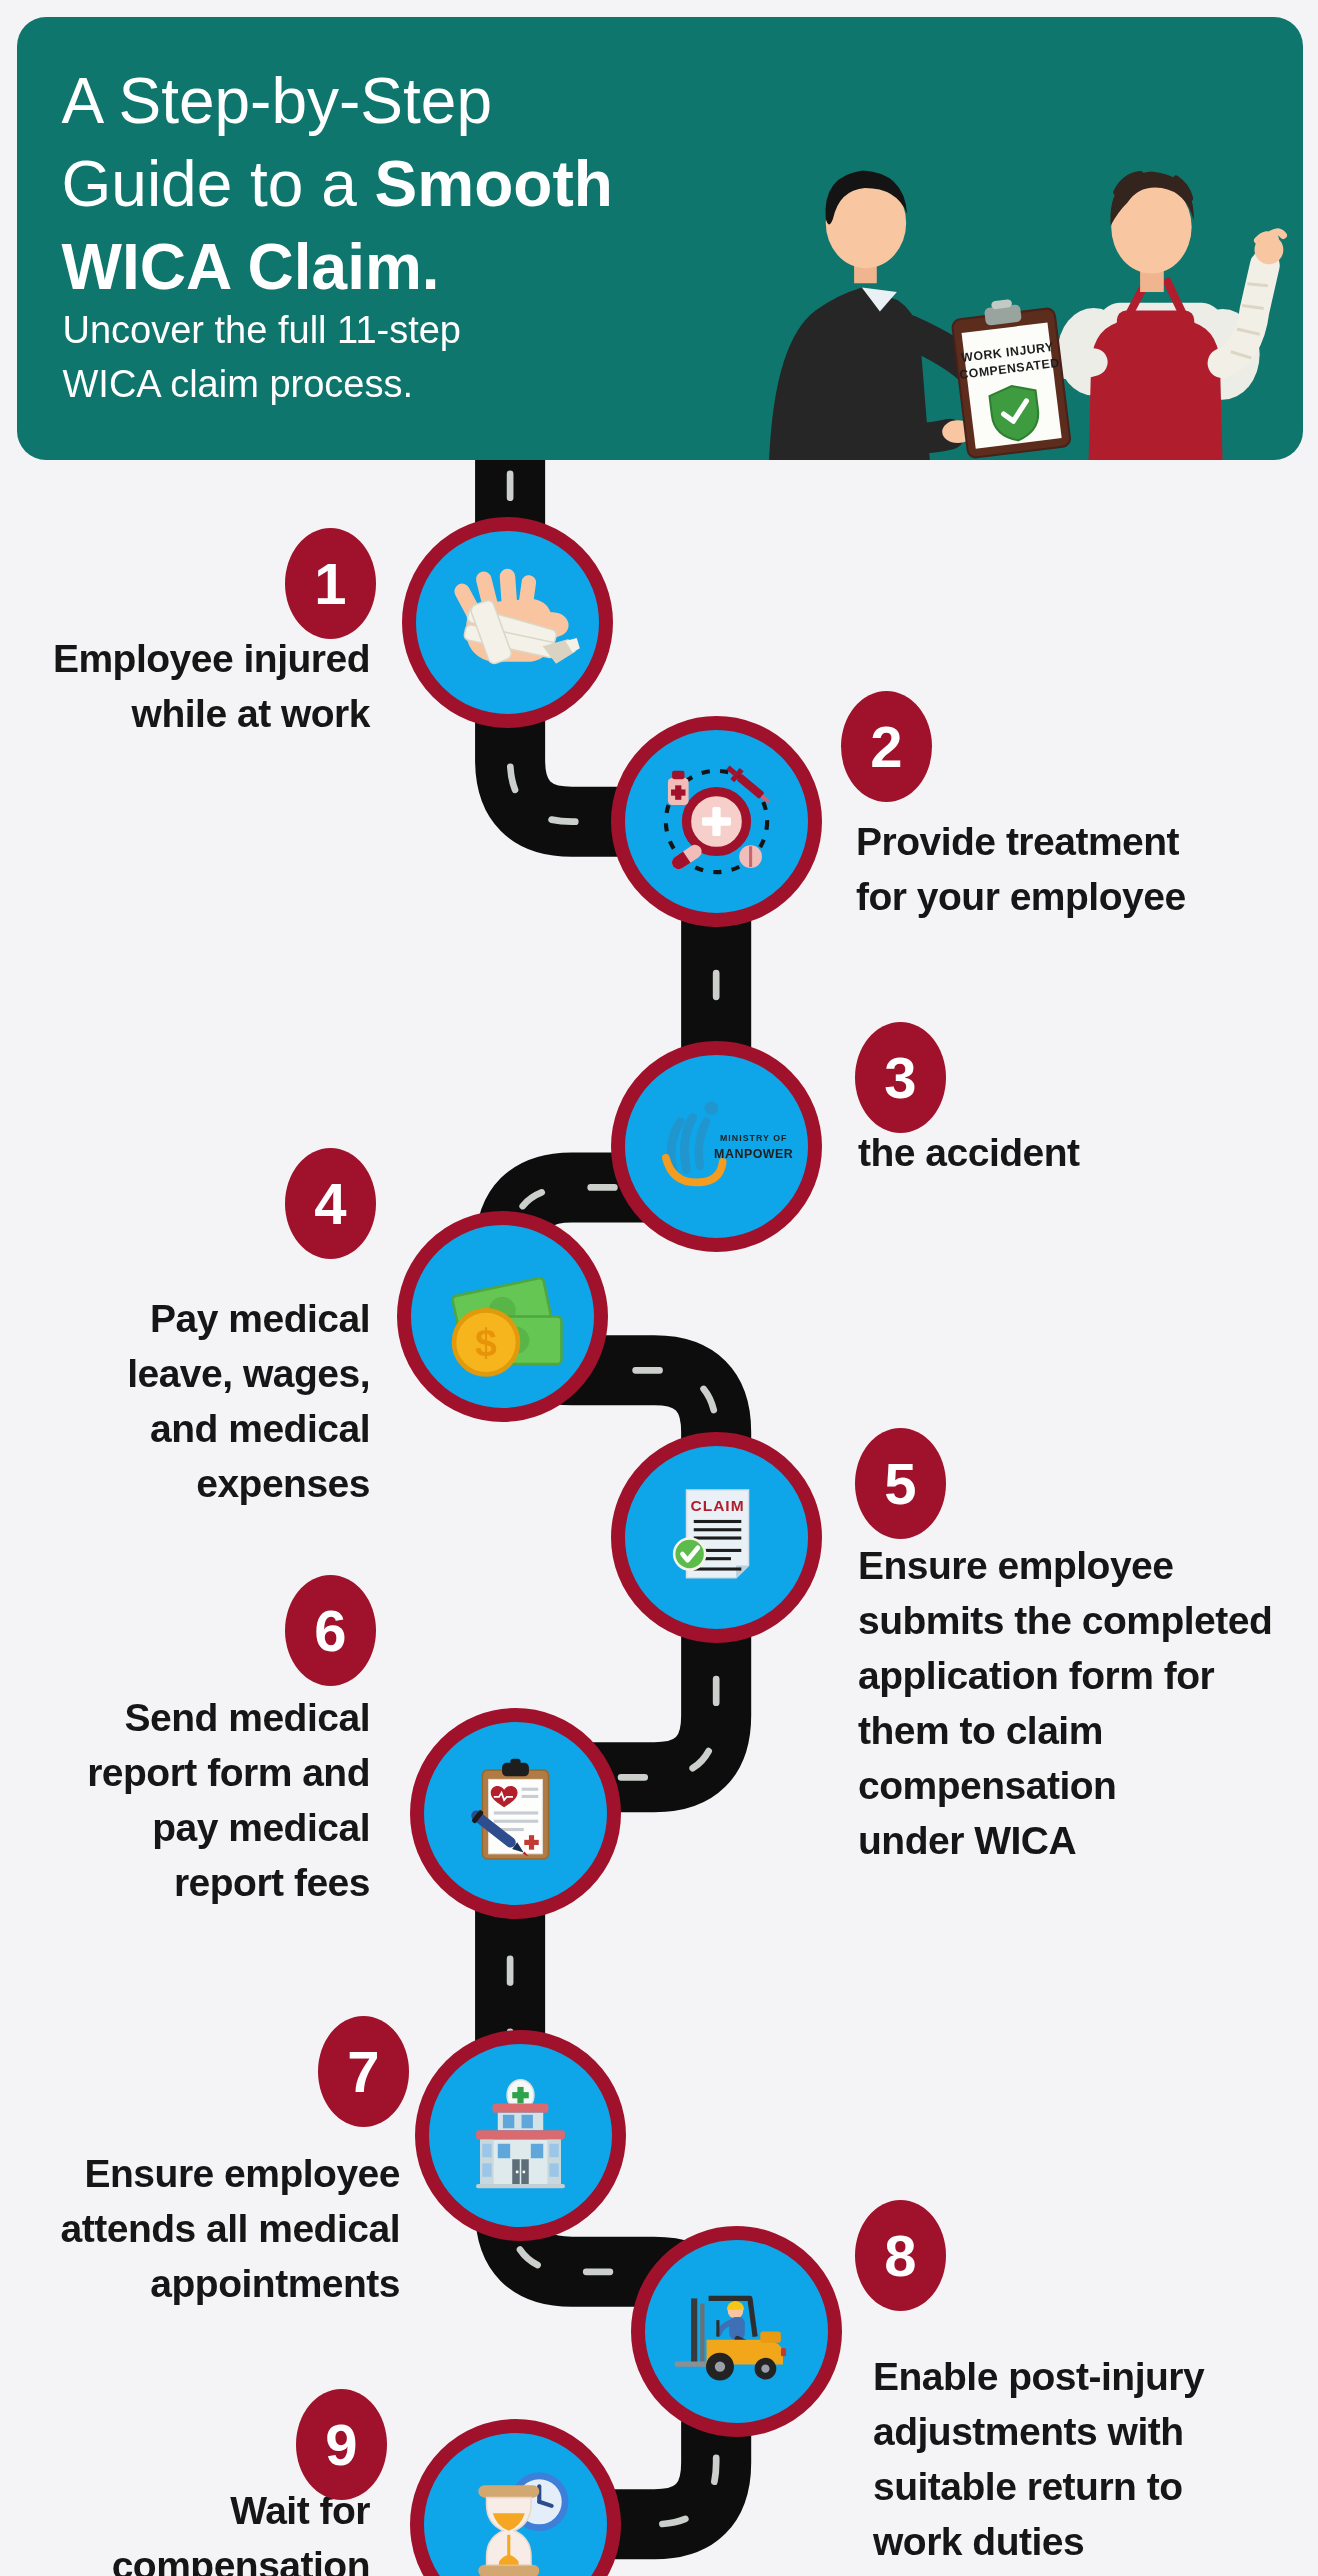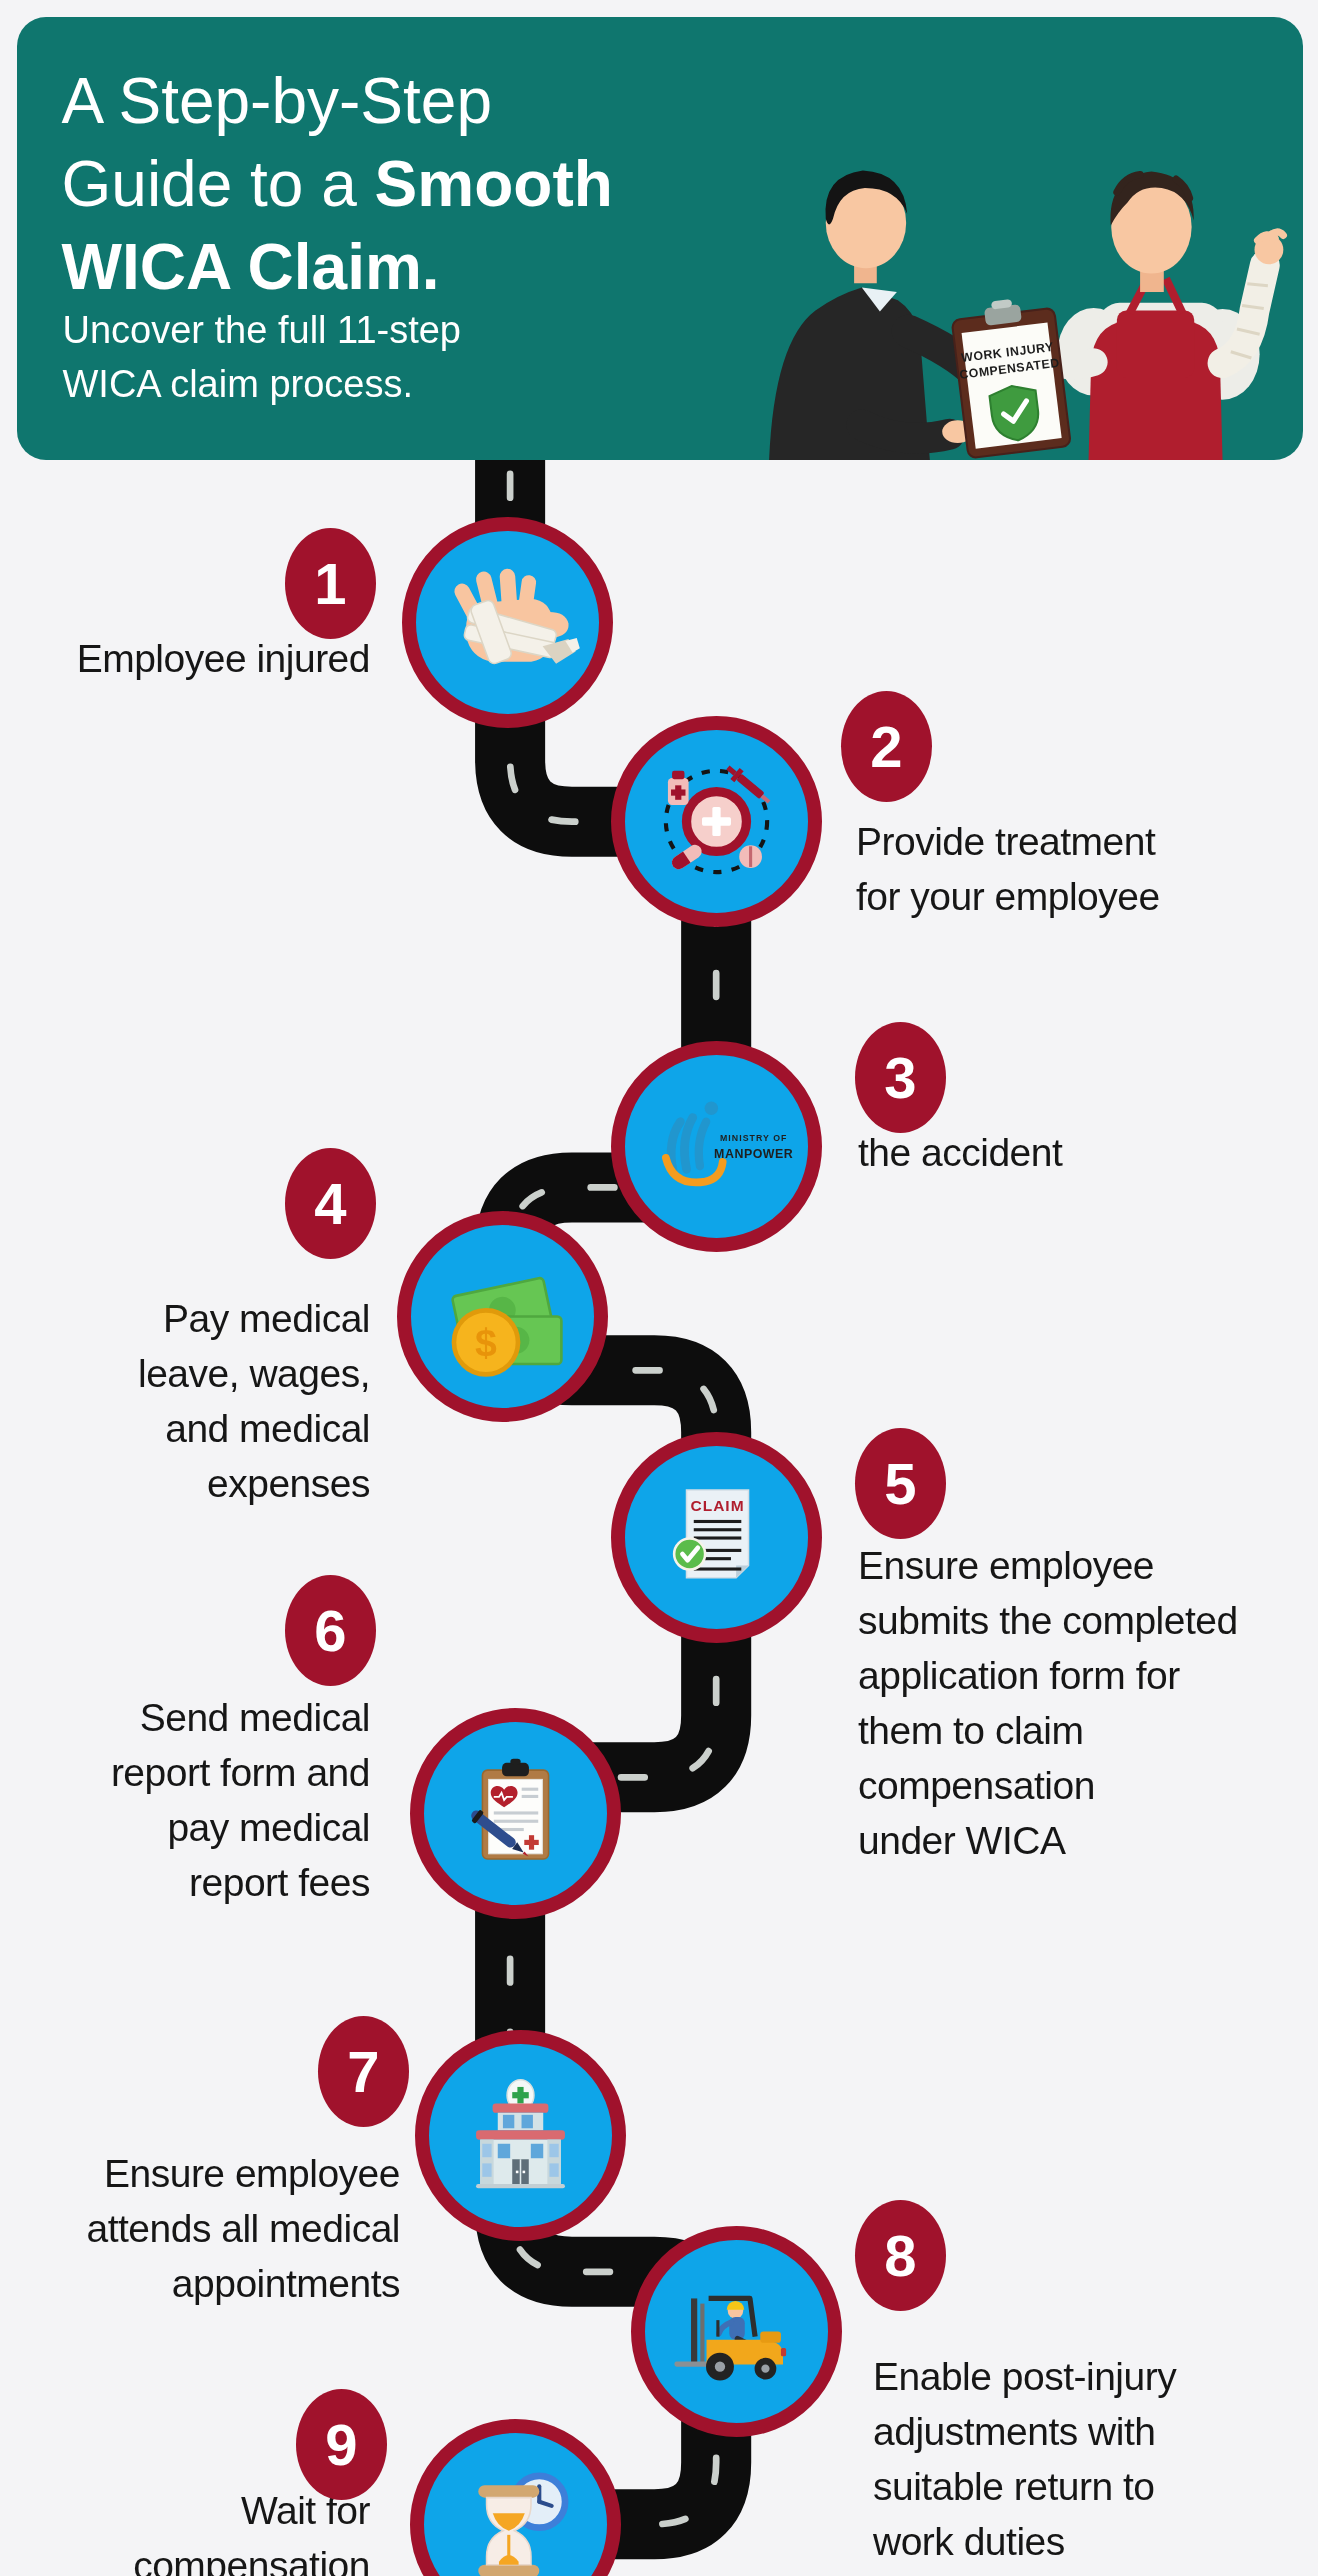--- a/index.html
+++ b/index.html
@@ -10,21 +10,21 @@
           border-radius:29px;overflow:hidden;z-index:2;}
   .title{position:absolute;left:45px;top:43px;color:#ffffff;font-size:64px;line-height:83px;font-weight:400;}
   .title .b{font-weight:700;}
   .subtitle{position:absolute;left:46px;top:286px;color:#ffffff;font-size:38px;line-height:54px;font-weight:400;}
   .subtitle .b{font-weight:400;}
   .illu{position:absolute;left:716px;top:5.2px;}
   .badge{position:absolute;width:91px;height:111px;border-radius:50%;background:#A0122C;color:#fff;
          display:flex;align-items:center;justify-content:center;font-size:58px;font-weight:700;z-index:4;}
   .icon-circle{position:absolute;width:211px;height:211px;border-radius:50%;background:#0ea5e9;
          border:14px solid #A0122C;box-sizing:border-box;display:flex;align-items:center;justify-content:center;z-index:3;}
-  .step-text{position:absolute;font-size:39px;font-weight:400;line-height:55px;color:#161616;z-index:3;
+  .step-text{position:absolute;font-size:39px;font-weight:700;line-height:55px;color:#161616;z-index:3;
          letter-spacing:-0.5px;white-space:nowrap;}
   .step-text.right{text-align:right;}
   svg text{font-family:"Liberation Sans",sans-serif;}
 </style>
 </head>
 <body>
 
 <div class="canvas">
 
   <svg class="road" width="1319" height="3297" viewBox="0 0 2560 6400">
@@ -118,20 +118,21 @@
     <rect x="70" y="140" width="175" height="30" rx="10" transform="rotate(16 150 160)"></rect>
     <rect x="66" y="170" width="180" height="30" rx="10" transform="rotate(12 150 185)"></rect>
     <rect x="96" y="108" width="46" height="120" rx="12" transform="rotate(-20 120 170)"></rect>
    </g>
    <path d="M218,196 L268,182 L282,206 L244,230 Z" fill="#DBD3C2"></path>
    <path d="M262,186 L284,180 L290,200 L276,208 Z" fill="#F4F1E9"></path>
  </svg>
       </div>
       <div class="step-text right" style="right: 949px; top: 631px;">
         <div>Employee injured</div>
+        <div>while at work</div>
       </div>
       <div class="badge" style="left: 841px; top: 691px;">
         <span>2</span>
       </div>
       <div class="icon-circle" style="left: 611px; top: 716px;">
         <svg viewBox="0 0 300 300" width="155" height="155">
    <circle cx="150" cy="150" r="98" fill="none" stroke="#141414" stroke-width="8" stroke-dasharray="16 20"></circle>
    <circle cx="150" cy="150" r="58" fill="#F6CFCB" stroke="#A0122C" stroke-width="18"></circle>
    <rect x="142" y="122" width="16" height="56" rx="3" fill="#ffffff"></rect>
    <rect x="122" y="142" width="56" height="16" rx="3" fill="#ffffff"></rect>

